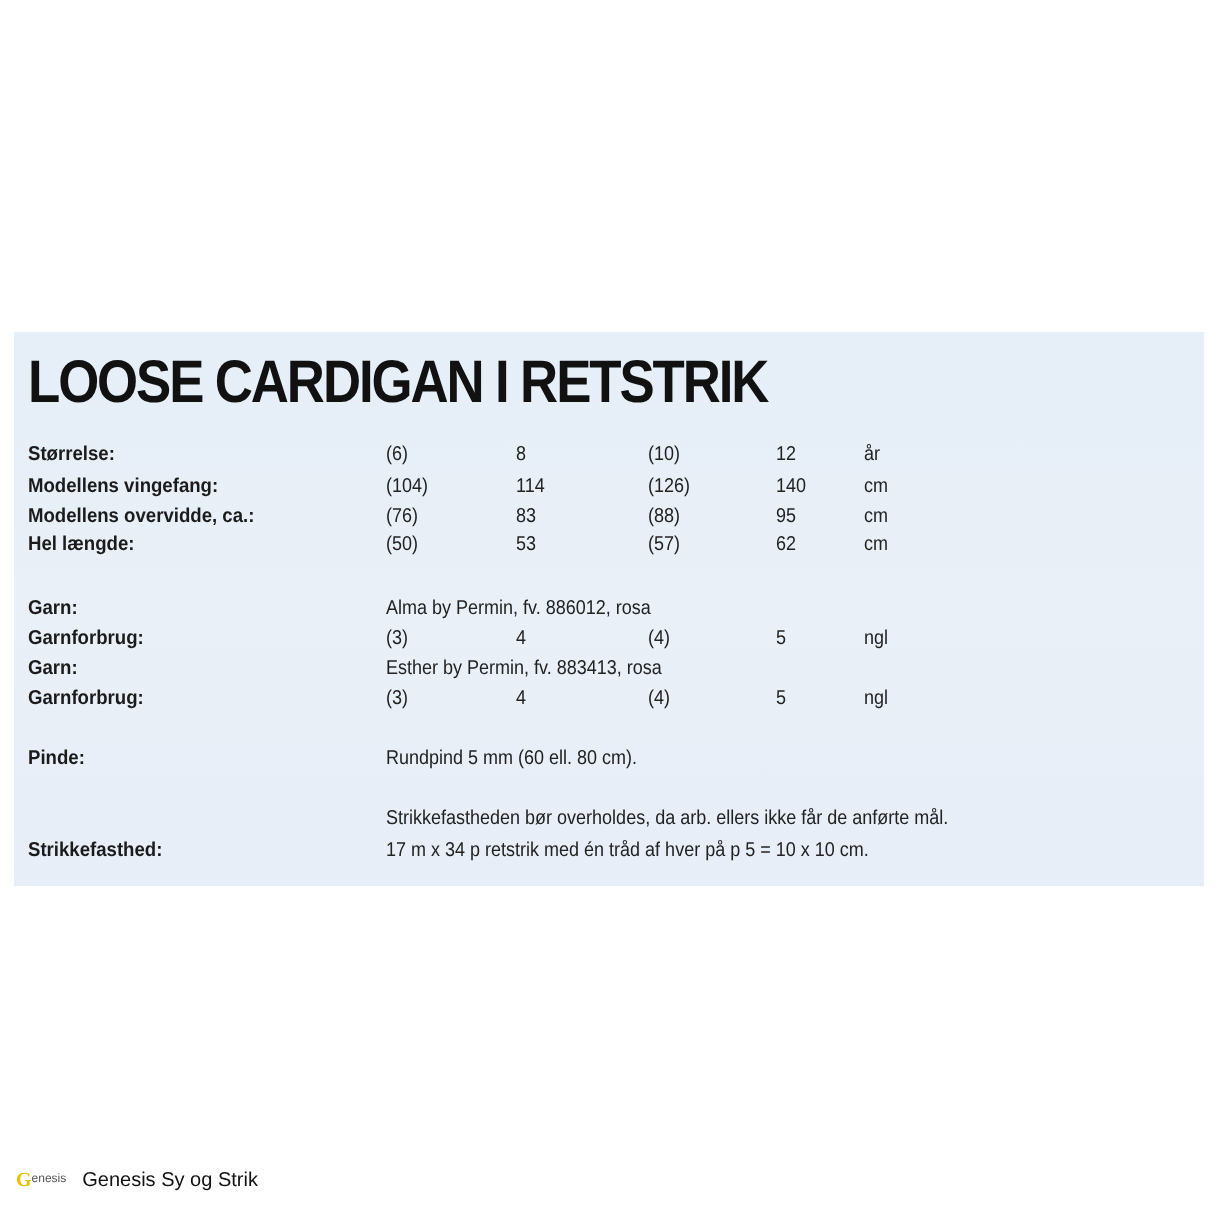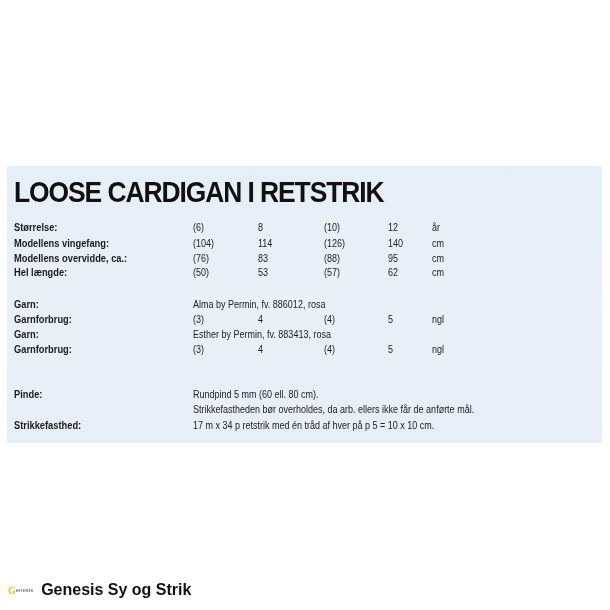--- a/index.html
+++ b/index.html
@@ -21,21 +21,21 @@
   .lbl {
     position: absolute; left: 14px; font-weight: bold; color: #1b1b1b; white-space: nowrap;
     transform: scaleX(0.93); transform-origin: left top;
   }
   .c { position: absolute; color: #222; white-space: nowrap; transform: scaleX(0.9); transform-origin: left top; }
   .c1 { left: 193px; } .c2 { left: 258px; } .c3 { left: 324px; } .c4 { left: 388px; } .cu { left: 432px; }
   .txt { position: absolute; left: 193px; color: #222; white-space: nowrap; transform: scaleX(0.9); transform-origin: left top; }
   .footer { position: absolute; left: 8px; top: 583px; height: 14px; display: flex; align-items: center; }
   .logo { display: flex; align-items: center; font-size: 6px; color: #555; }
   .logo .g { color: #e6c200; font-weight: bold; font-size: 10px; font-family: "Liberation Serif", serif; }
-  .footer-text { margin-left: 8px; font-weight: bold; font-size: 16px; color: #111; font-family: "Liberation Sans", sans-serif; }
+  .footer-text { margin-left: 8px; font-weight: normal; font-size: 10px; color: #111; font-family: "Liberation Sans", sans-serif; }
 </style>
 </head>
 <body>
 
 <div class="panel"></div>
 
 <h1 class="title">LOOSE CARDIGAN I RETSTRIK</h1>
 
 <div class="row" style="top:220px">
   <span class="lbl">Størrelse:</span>
@@ -88,21 +88,21 @@
 </div>
 <div class="row" style="top:342px">
   <span class="lbl">Garnforbrug:</span>
   <span class="c c1">(3)</span>
   <span class="c c2">4</span>
   <span class="c c3">(4)</span>
   <span class="c c4">5</span>
   <span class="c cu">ngl</span>
 </div>
 
-<div class="row" style="top:387px">
+<div class="row" style="top:372px">
   <span class="lbl">Pinde:</span>
   <span class="txt">Rundpind 5 mm (60 ell. 80 cm).</span>
 </div>
 
 <div class="row" style="top:418px">
   <span class="lbl">Strikkefasthed:</span>
   <span class="txt">17 m x 34 p retstrik med én tråd af hver på p 5 = 10 x 10 cm.</span>
 </div>
 <div class="row" style="top:402px">
   <span class="txt">Strikkefastheden bør overholdes, da arb. ellers ikke får de anførte mål.</span>

